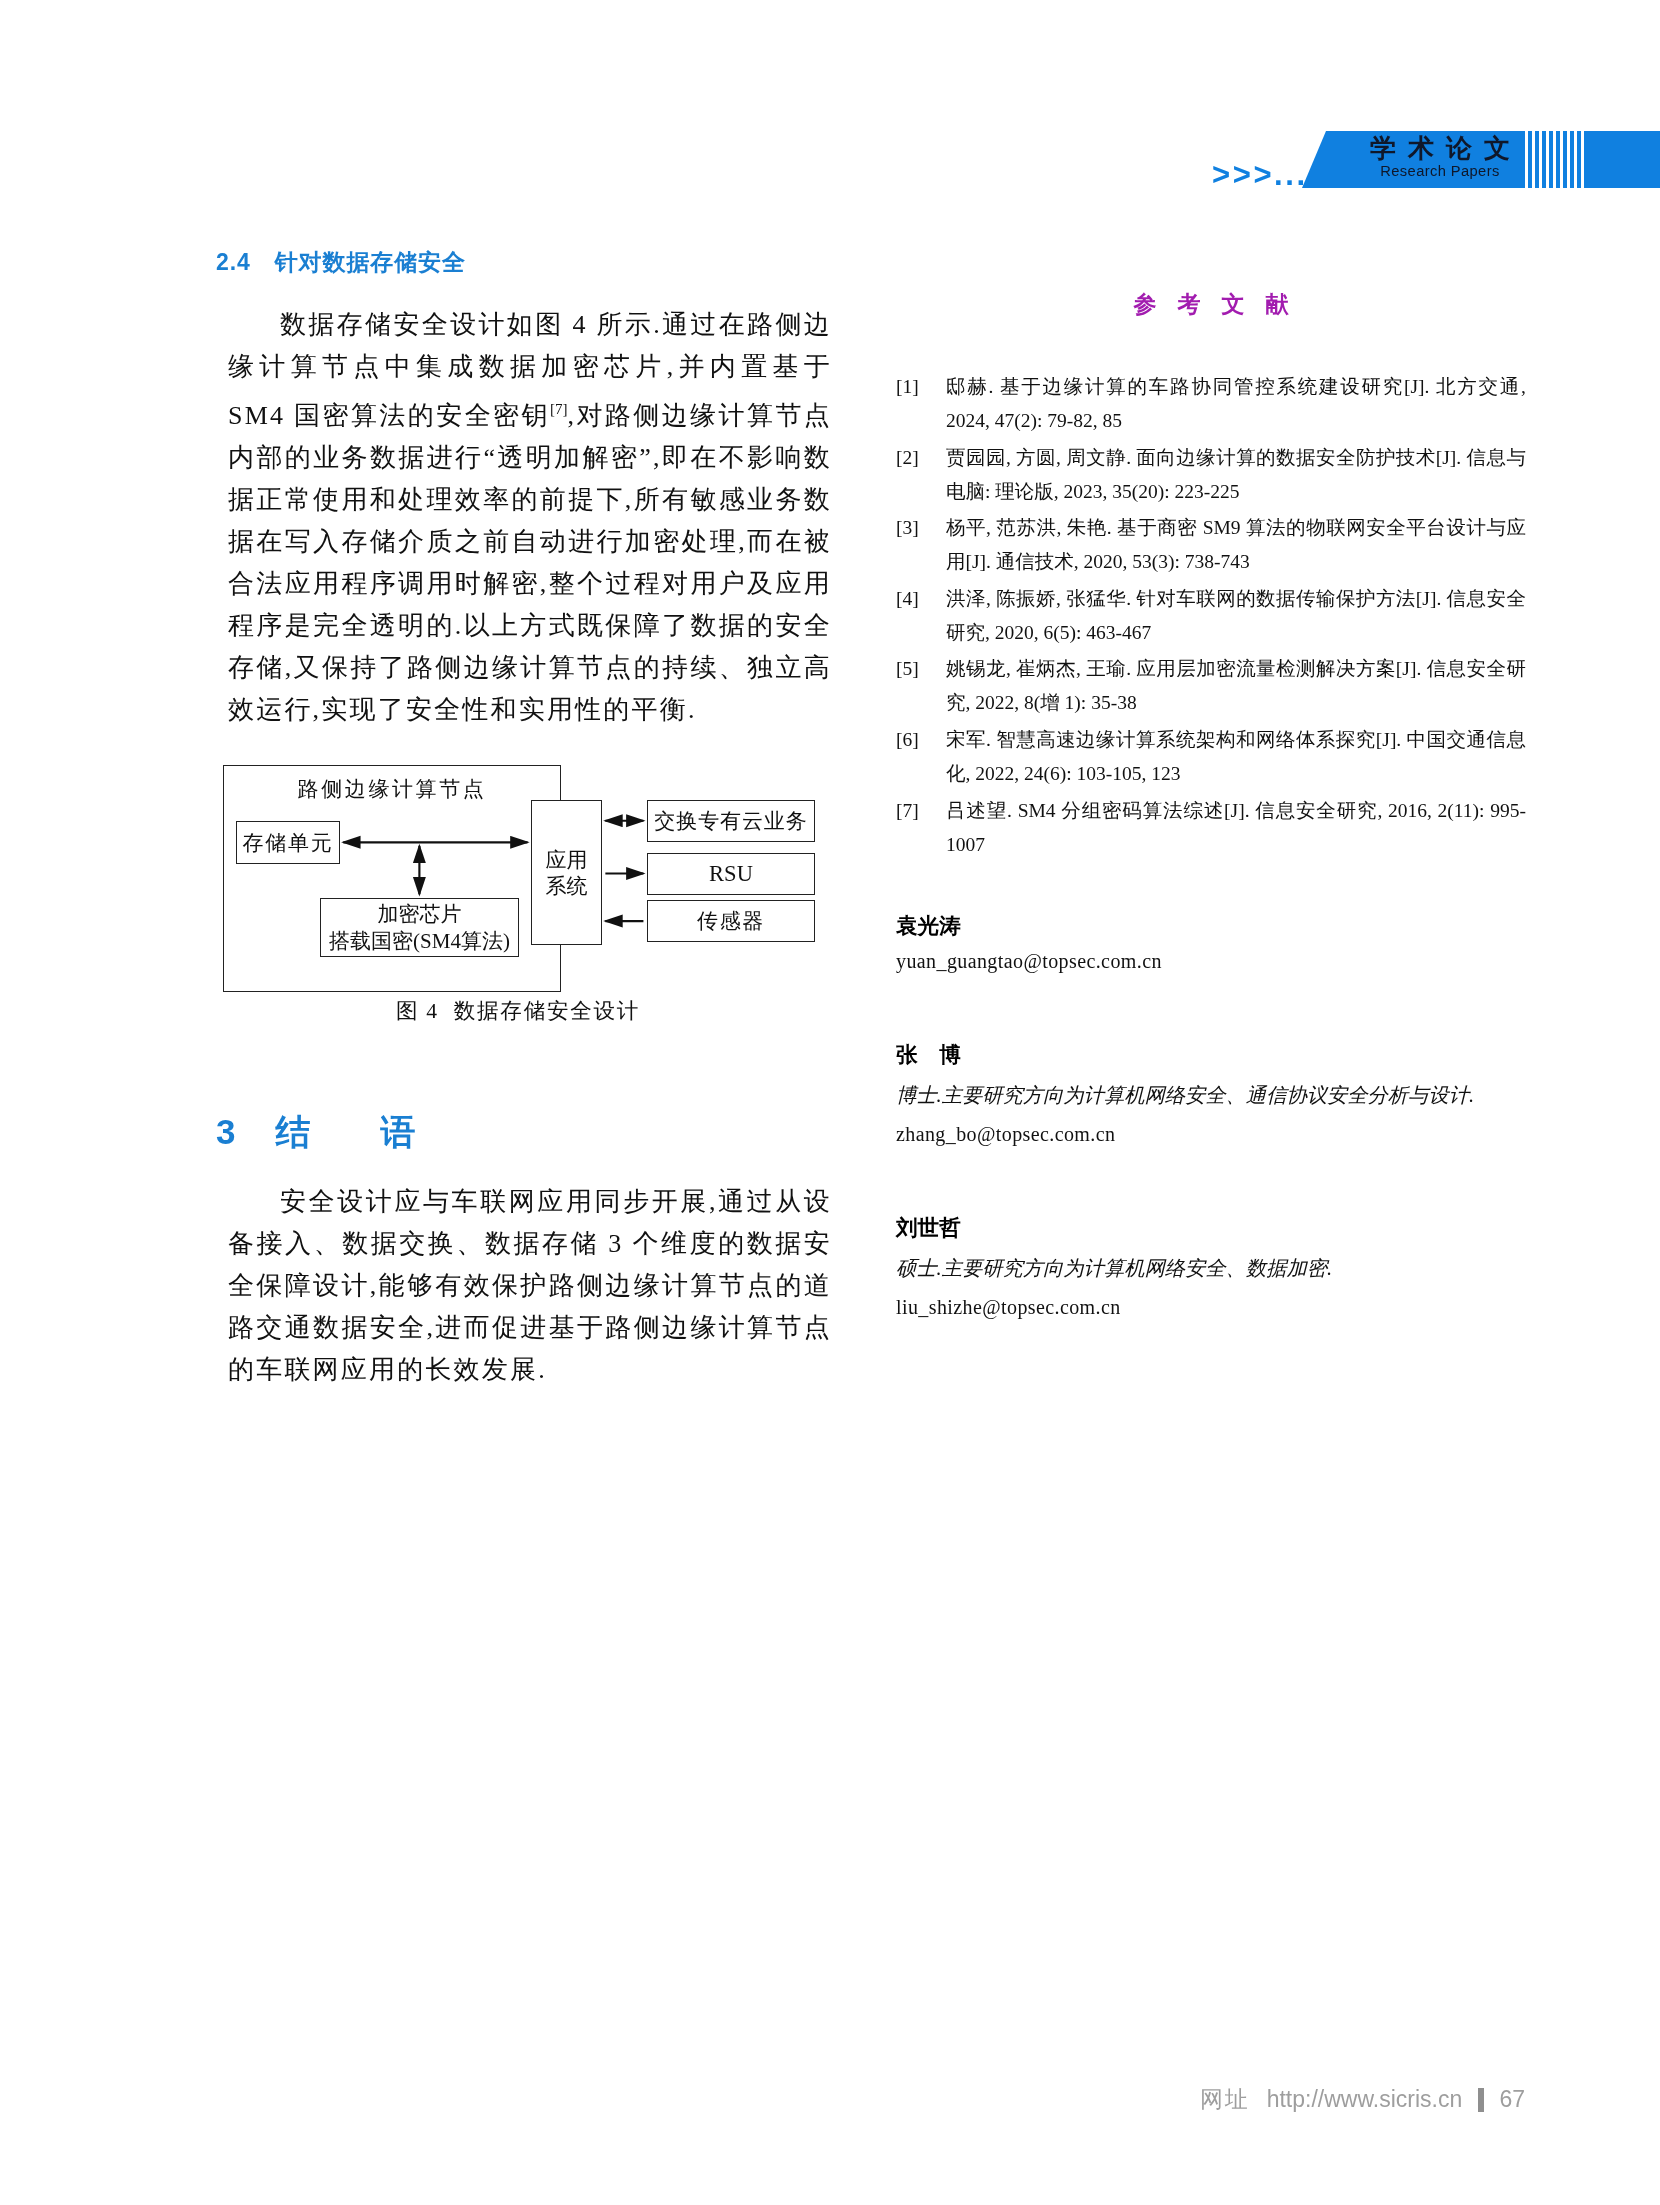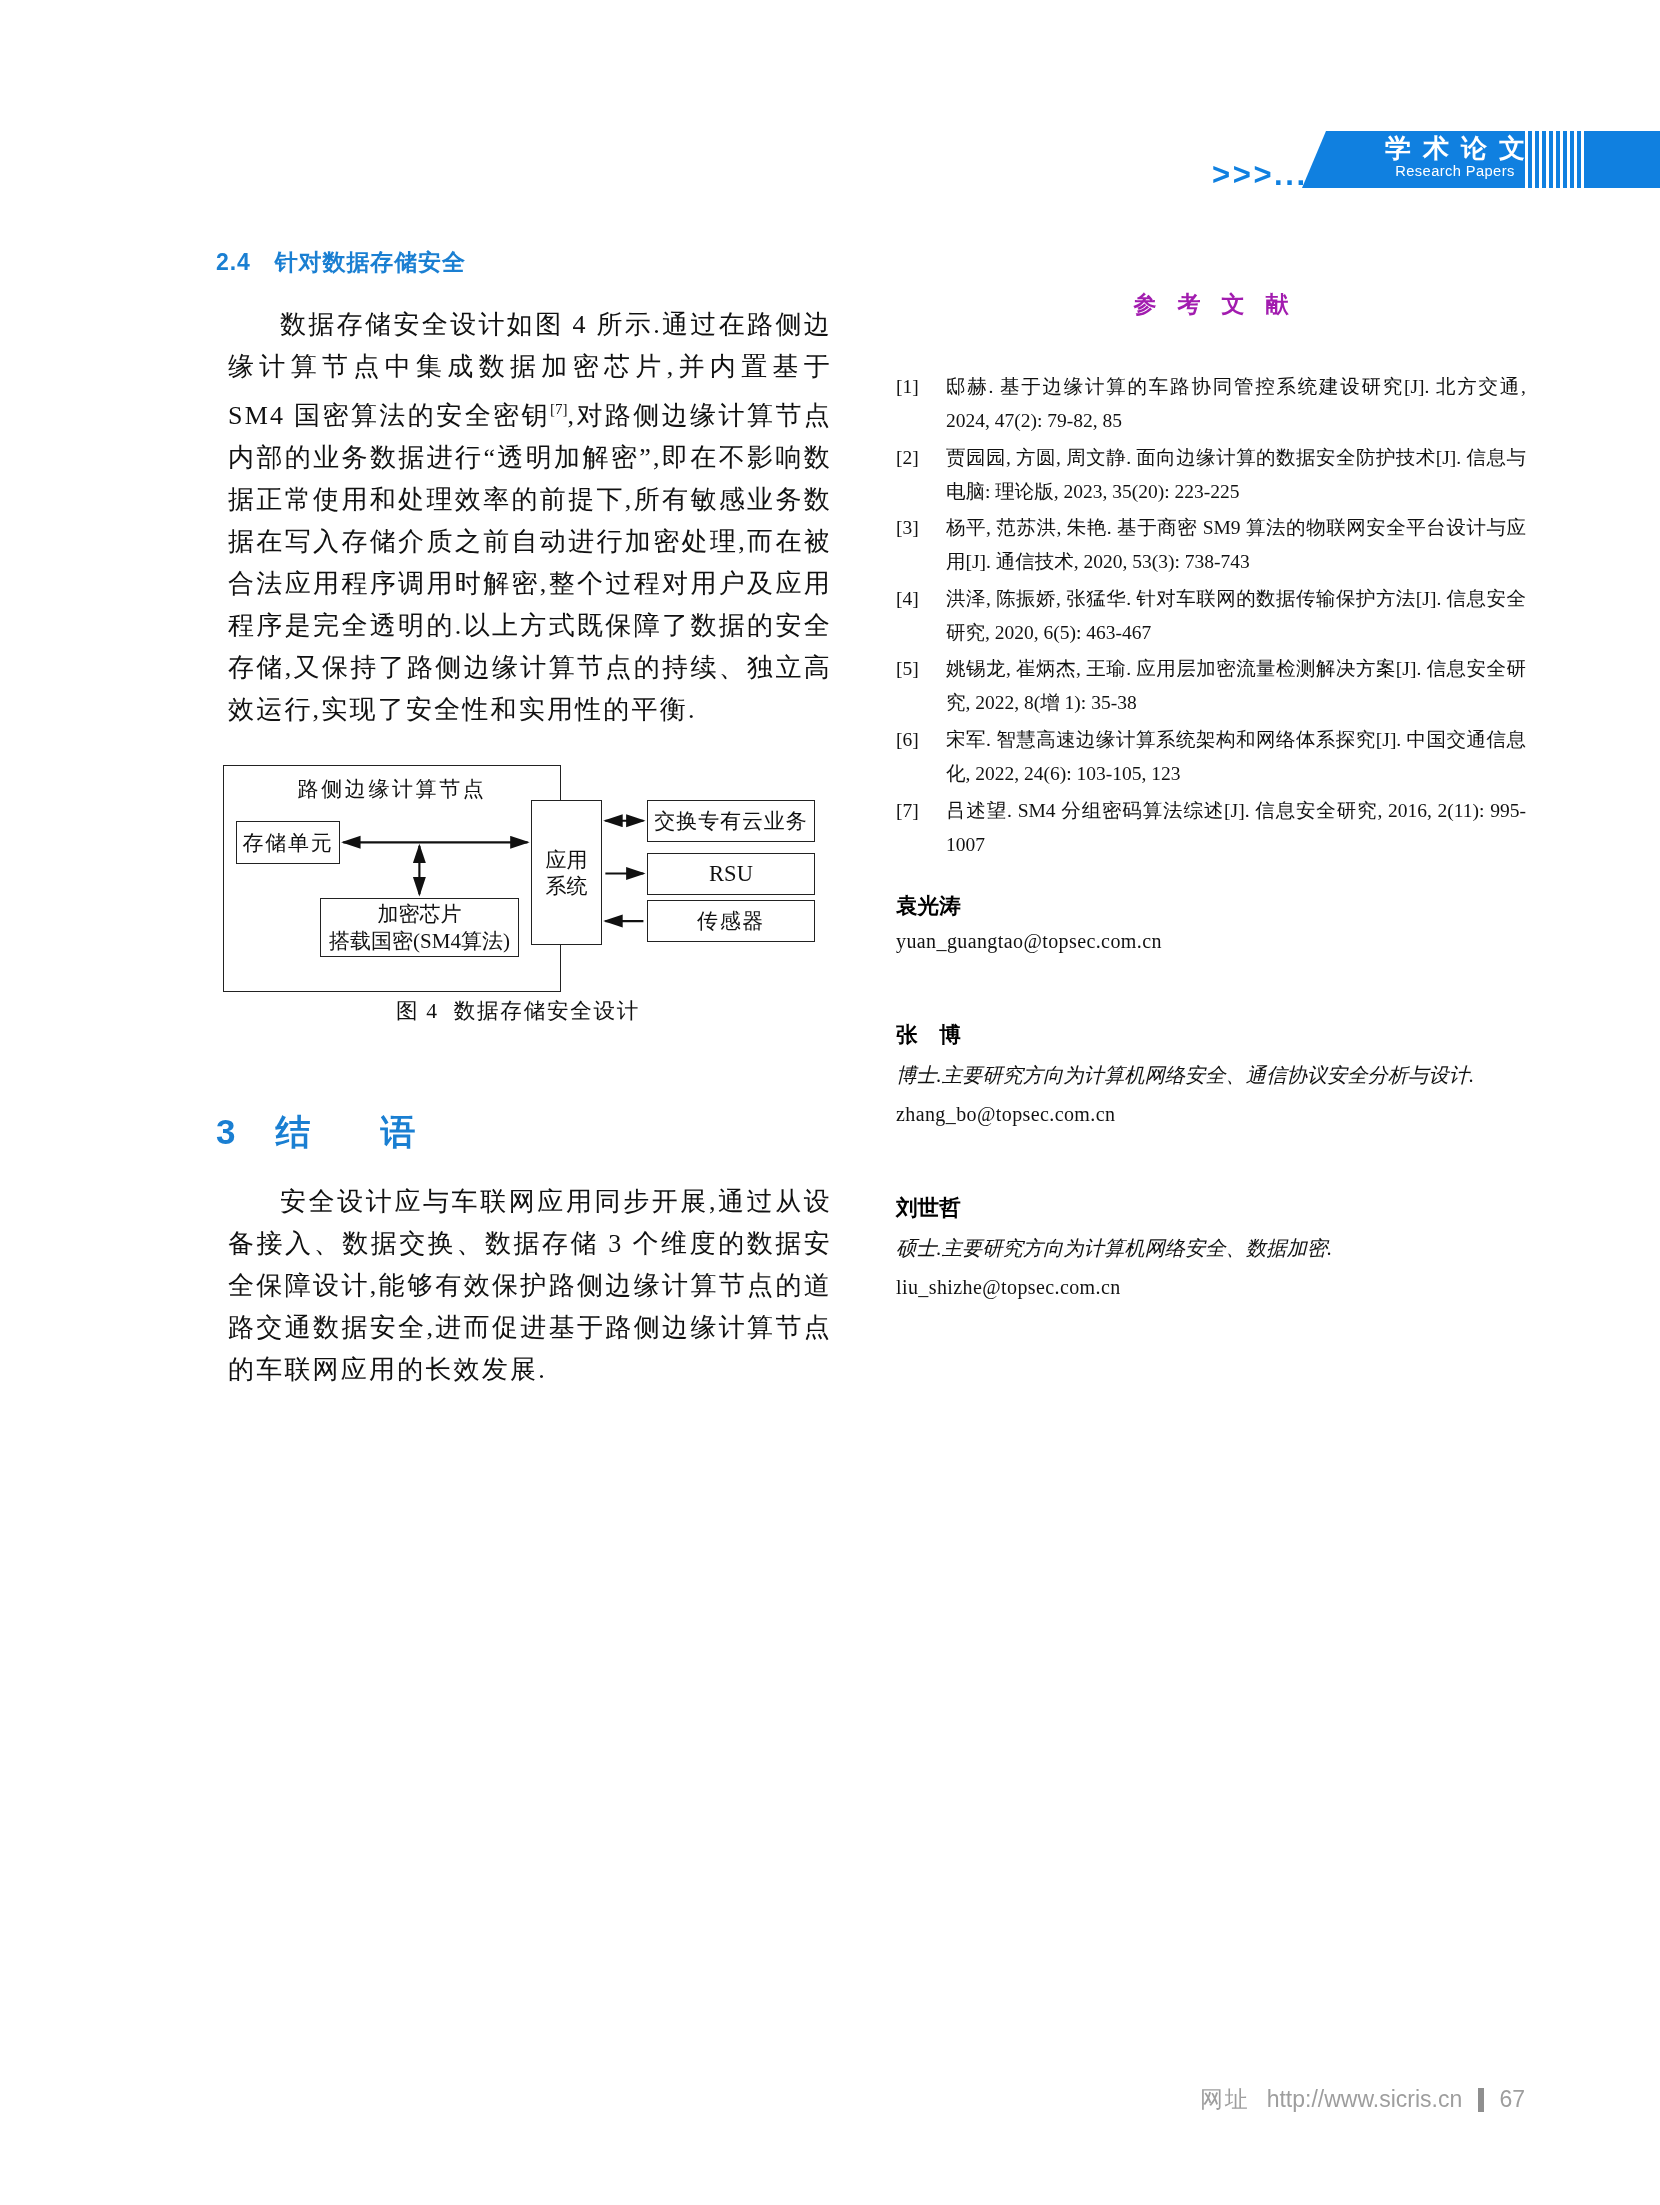--- a/index.html
+++ b/index.html
@@ -15,22 +15,22 @@
     position:absolute; left:1212px; top:157px;
     color:#1080e0; font-family:"Liberation Sans", sans-serif;
     font-weight:bold; font-size:31px; letter-spacing:2.6px;
   }
   .banner {
     position:absolute; left:1302px; top:131px; width:358px; height:57px;
     background:#1080e0;
     clip-path:polygon(24px 0, 100% 0, 100% 100%, 0 100%);
   }
   .banner-inner {
-    position:absolute; left:49px; top:2.6px; width:208px; text-align:center;
-    color:#ffffff; font-family:"Liberation Sans", sans-serif;
+    position:absolute; left:34px; top:2.6px; width:208px; text-align:center;
+    color:#0f172a; font-family:"Liberation Sans", sans-serif;
   }
   .banner-title { font-size:26px; font-weight:bold; letter-spacing:12px; padding-left:12px; line-height:29px; }
   .banner-sub { font-size:14.7px; line-height:17.3px; letter-spacing:0.4px; }
   .banner-stripes {
     position:absolute; right:73px; top:0; width:66px; height:100%;
     background:repeating-linear-gradient(90deg, rgba(255,255,255,0) 0 4.3px, #ffffff 4.3px 7px);
   }
 
   
   .col-left { position:absolute; left:216px; top:0; width:604px; }
@@ -84,21 +84,21 @@
   }
   .refs {
     position:absolute; top:370px; left:0; width:630px; margin:0; padding:0; list-style:none;
     font-size:19.5px; line-height:34px;
   }
   .refs li { display:flex; margin-bottom:2.6px; }
   .refnum { width:50px; flex:none; }
   .reftext { flex:1; text-align:justify; }
 
   .authors { position:absolute; top:891px; left:0; width:630px; }
-  .author { margin-bottom:67px; }
+  .author { margin-bottom:67px;margin-top:20px; }
   .author-name { font-family:"Liberation Sans", sans-serif; font-weight:bold; font-size:21.6px; color:#000; }
   .author-bio { font-style:italic; font-size:20.3px; line-height:35px; margin-top:8.6px; text-align:justify; }
   .author-email { font-size:20px; margin-top:10.4px; letter-spacing:0.4px; }
 
   
   .footer {
     position:absolute; top:2068px; right:135px;
     display:flex; align-items:center;
     font-family:"Liberation Sans", sans-serif; font-size:23px; color:#9e9e9e;margin-top:16px;
   }

